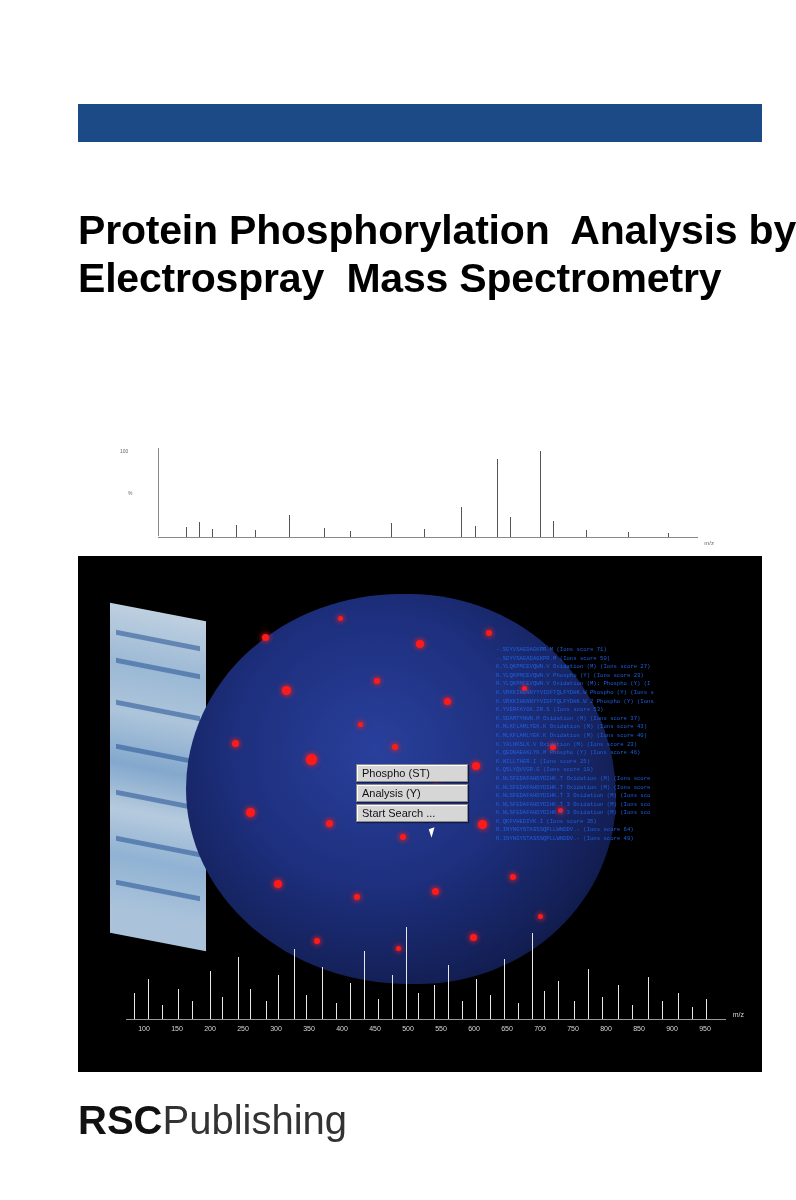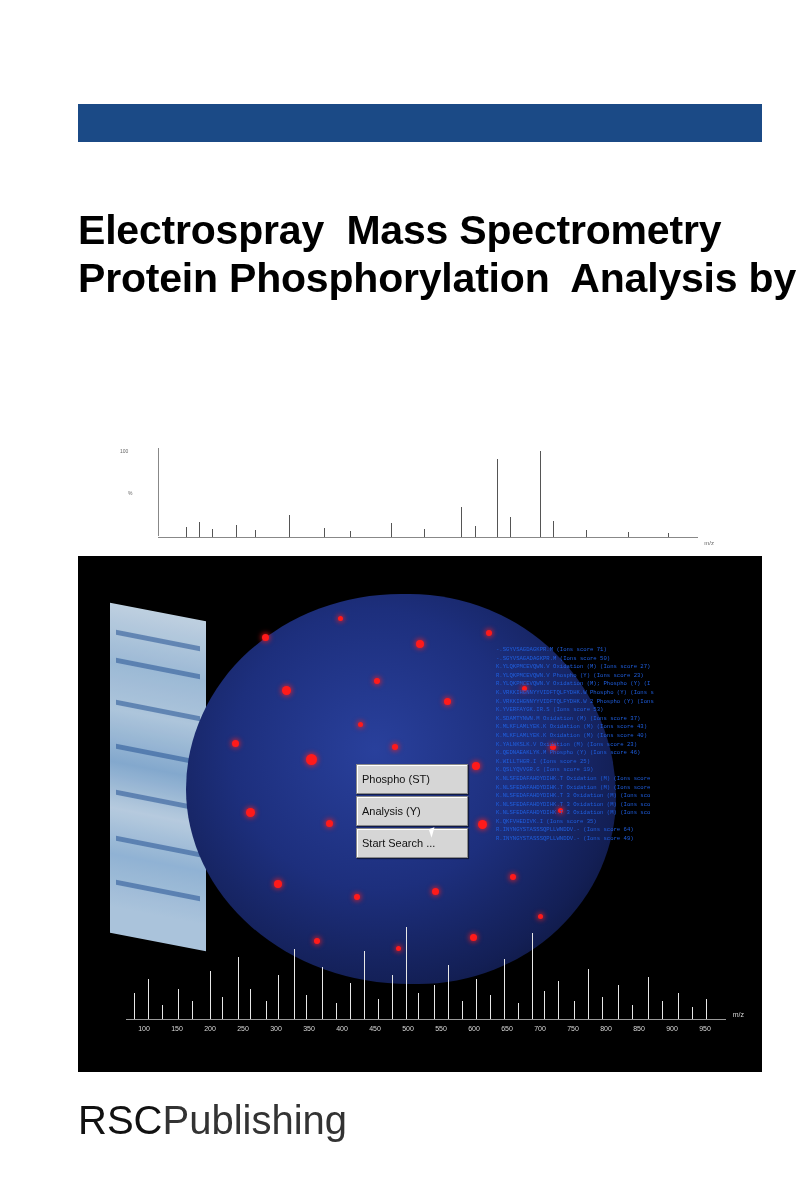--- a/index.html
+++ b/index.html
@@ -147,21 +147,21 @@
     position: absolute;
     left: 278px; top: 208px;
     width: 112px;
   }
   .dlg-btn {
     background: #d6d6d6;
     border: 1px solid #8a8a8a;
     box-shadow: inset 1px 1px 0 #fff, 1px 1px 1px rgba(0,0,0,0.5);
     font-size: 11px;
     color: #111;
-    padding: 8px 5px;
+    padding: 2px 5px;
     margin-bottom: 2px;
     white-space: nowrap;
   }
   .cursor {
     position: absolute;
     left: 352px; top: 272px;
     width: 0; height: 0;
     border-left: 6px solid #ffffff;
     border-bottom: 9px solid transparent;
     transform: rotate(-18deg);
@@ -205,34 +205,34 @@
     font-size: 7px; color: #d8d8d8;
   }
 
   
   .publisher {
     position: absolute;
     left: 78px; top: 1098px;
     font-size: 40px;
     color: #111;
   }
-  .publisher .rsc { font-weight: 400; }
+  .publisher .rsc { font-weight: 700; }
   .publisher .pub { font-weight: 400; color: #333; }
 </style>
 </head>
 <body>
 
 <div class="cover">
 
   <div class="top-bar"></div>
 
 
   <div class="title">
+    <span class="line">Protein Phosphorylation  Analysis by</span>
     <span class="line">Electrospray  Mass Spectrometry</span>
-    <span class="line">Protein Phosphorylation  Analysis by</span>
   </div>
 
 
   <div class="spectrum-strip">
     <div class="ylab">100</div>
     <div class="ylab2">%</div>
     <div class="axes">
       <div class="yaxis"></div>
       <div class="xaxis"></div>
       <div class="pk" style="left:28px;height:10px;"></div>

